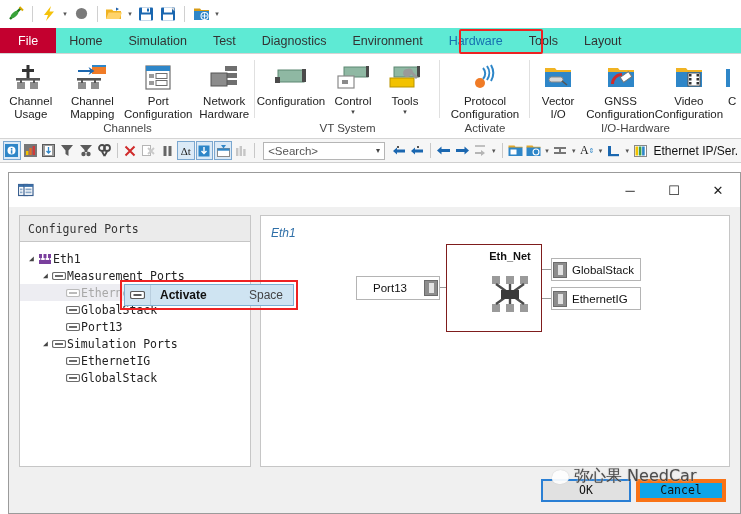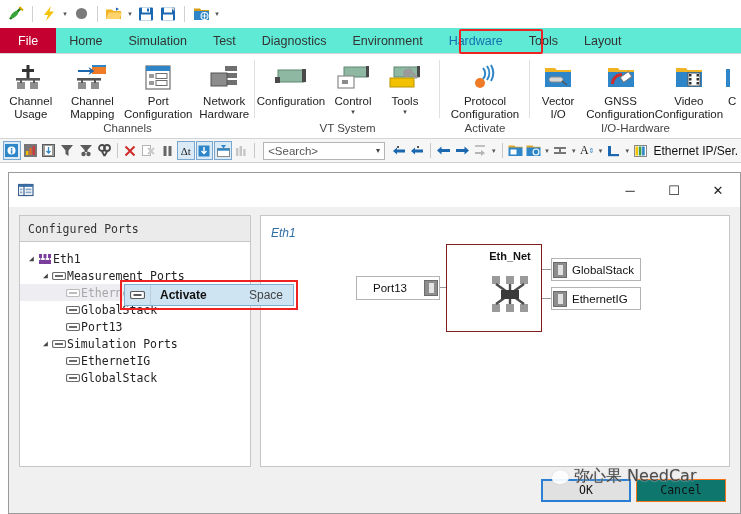--- a/index.html
+++ b/index.html
@@ -149,21 +149,21 @@
   .conn-r i { display:block; width:5px; height:10px; background:#e3e3e3;}
   .wire { position:absolute; background:#9a9a9a; height:1px; }
 
   .dlg-foot {
     height:46px; display:flex; align-items:center; justify-content:flex-end;
     padding-right:14px; gap:0px;
   }
   .btn {
     width:90px; height:23px; font-size:11.5px;
     font-family:"DejaVu Sans Mono", monospace;
-    background:#0f766e; border:1px solid #f97316;
+    background:#0ea5e9; border:4px solid #f97316;
     display:flex; align-items:center; justify-content:center; color:#111;
   }
   .btn.primary { border:2px solid #2a7fd4; background:#e1e1e1; }
   .btn.cancel { margin-left:5px; }
 
   
   .ctxwrap { position:absolute; left:124px; top:284px; }
   .ctxmenu {
     width:170px; height:22px; background:#cfe4f2;
     border:1px solid #7fb2d4;

